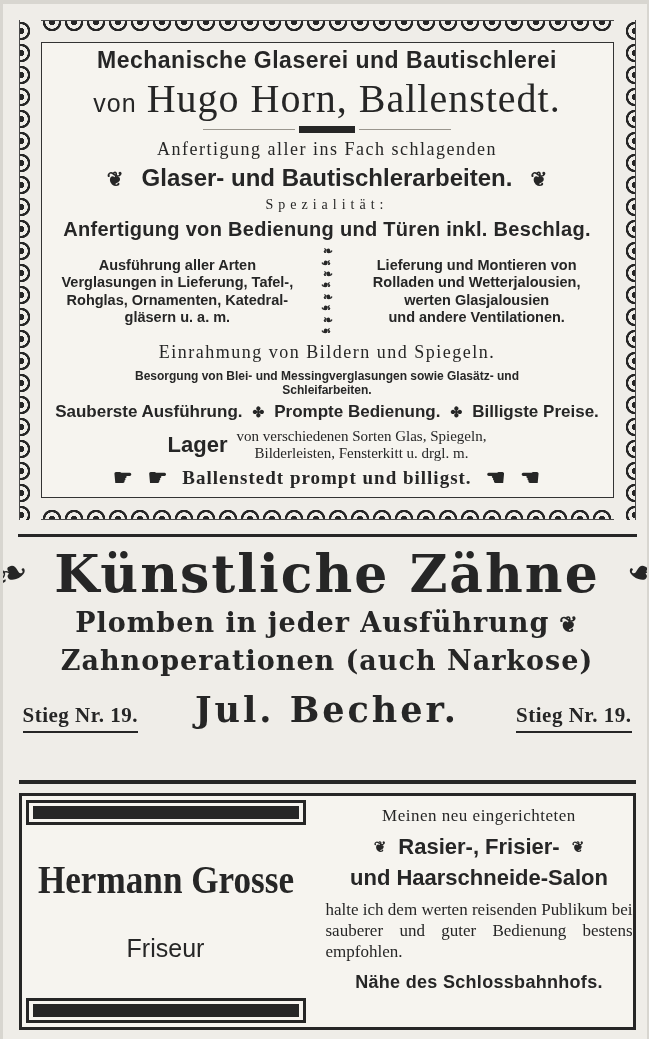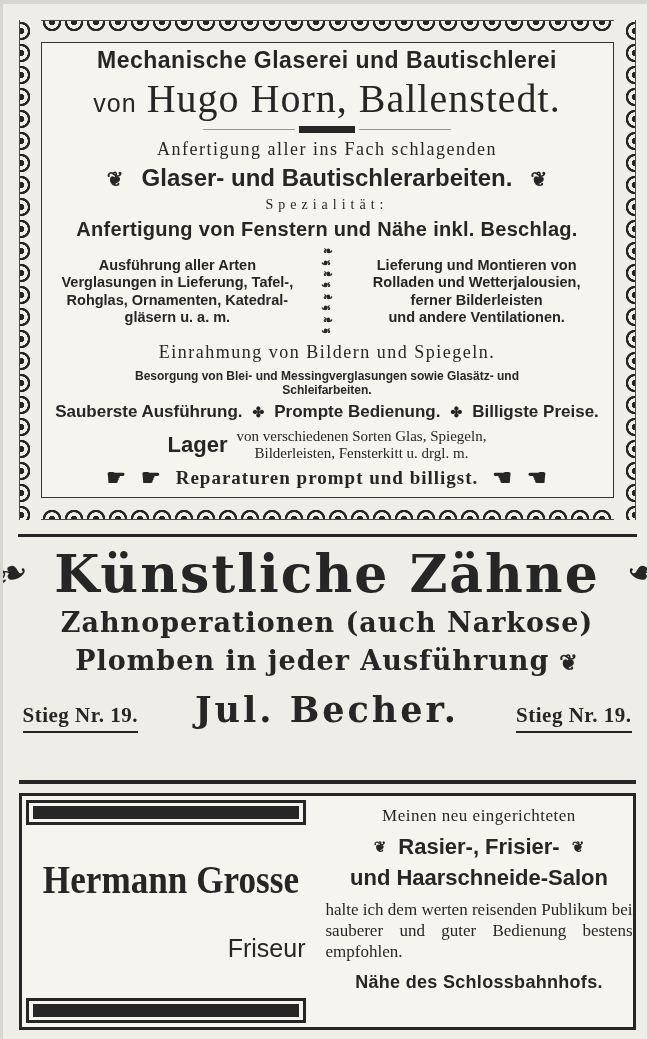--- a/index.html
+++ b/index.html
@@ -78,21 +78,21 @@
   .dentline{font-family:"DejaVu Serif",serif;font-weight:700;font-size:27px;line-height:1.2;letter-spacing:1px;margin-top:5px;}
   .dentline .trefoil{font-size:22px;margin-left:10px;}
   .becherrow{display:flex;align-items:baseline;justify-content:space-between;margin-top:12px;padding:0 5px;}
   .stieg{font-weight:700;font-size:21px;border-bottom:2.5px solid var(--ink);padding-bottom:3px;letter-spacing:.5px;white-space:nowrap;}
   .becher{font-family:"DejaVu Serif",serif;font-weight:700;font-size:35px;letter-spacing:3px;white-space:nowrap;}
 
   
   #ad3{position:absolute;left:16px;top:776px;width:617px;}
   #ad3-box{margin-top:9px;border:3px solid var(--ink);background:var(--ad-paper);height:237px;display:flex;}
   #ad3-left{flex:0 0 288px;display:flex;flex-direction:column;justify-content:space-between;
-    padding:4px;text-align:right;}
+    padding:4px;text-align:center;}
   .barstrip{border:3px solid var(--ink);padding:3px 4px;}
   .blackbar{height:13px;background:var(--ink);}
   .grosse{font-family:"Liberation Serif",serif;font-weight:700;font-size:37px;line-height:1.05;white-space:nowrap;
     display:inline-block;transform:scale(.95,1.1);}
   .friseur{font-family:"Liberation Sans",sans-serif;font-weight:400;font-size:25px;line-height:1.1;}
   .adresse{font-family:"Liberation Sans",sans-serif;font-weight:400;font-size:20px;line-height:1.1;letter-spacing:.5px;}
   #ad3-right{flex:1;padding:10px 0 8px 16px;text-align:center;}
   .intro{font-size:17px;letter-spacing:.5px;line-height:1.2;}
   .salonrow{display:flex;align-items:center;justify-content:center;gap:12px;margin-top:9px;
     font-family:"Liberation Sans",sans-serif;font-weight:700;font-size:22px;line-height:1.1;}
@@ -126,39 +126,39 @@
       <div class="serifline">Anfertigung aller ins Fach schlagenden</div>
 
       <div class="glaserrow">
         <span class="fleuron">❦</span>
         <span>Glaser- und Bautischlerarbeiten.</span>
         <span class="fleuron">❦</span>
       </div>
 
       <div class="spez">Spezialität:</div>
 
-      <div class="fenster">Anfertigung von Fenstern und Nähe inkl. Beschlag.</div>
+      <div class="fenster">Anfertigung von Bedienung und Türen inkl. Beschlag.</div>
 
       <div class="colrow">
         <div class="col">
           <div>Ausführung aller Arten</div>
           <div>Verglasungen in Lieferung, Tafel-,</div>
           <div>Rohglas, Ornamenten, Katedral-</div>
           <div>gläsern u. a. m.</div>
         </div>
         <div class="scrollcol">
           <div class="srow"><span>❧</span><span class="mx">❧</span></div>
           <div class="srow"><span>❧</span><span class="mx">❧</span></div>
           <div class="srow"><span>❧</span><span class="mx">❧</span></div>
           <div class="srow"><span>❧</span><span class="mx">❧</span></div>
         </div>
         <div class="col">
           <div>Lieferung und Montieren von</div>
           <div>Rolladen und Wetterjalousien,</div>
-          <div>ferner Bilderleisten</div>
+          <div>werten Glasjalousien</div>
           <div>und andere Ventilationen.</div>
         </div>
       </div>
 
       <div class="serifline">Einrahmung von Bildern und Spiegeln.</div>
 
       <div class="besorg">
         <div>Besorgung von Blei- und Messingverglasungen sowie Glasätz- und</div>
         <div>Schleifarbeiten.</div>
       </div>
@@ -171,40 +171,40 @@
         <span class="lbl">Lager</span>
         <span class="ltxt">
           <div>von verschiedenen Sorten Glas, Spiegeln,</div>
           <div>Bilderleisten, Fensterkitt u. drgl. m.</div>
         </span>
       </div>
 
       <div class="handsrow">
         <span class="hand">☛</span>
         <span class="hand">☛</span>
-        <span>Reparaturen prompt und billigst.</span>
+        <span>Ballenstedt prompt und billigst.</span>
         <span class="hand">☚</span>
         <span class="hand">☚</span>
       </div>
 
     </div>
   </section>
 
   <section id="ad2">
     <div class="rule3"></div>
 
     <div class="zahnrow">
       <span class="bigleaf orn-l">❧</span>
       <span class="zahntitle">Künstliche Zähne</span>
       <span class="bigleaf orn-r">❧</span>
     </div>
 
+    <div class="dentline"><span>Plomben in jeder Ausführung</span><span class="trefoil">❦</span></div>
+
     <div class="dentline">Zahnoperationen (auch Narkose)</div>
-
-    <div class="dentline"><span>Plomben in jeder Ausführung</span><span class="trefoil">❦</span></div>
 
     <div class="becherrow">
       <span class="stieg">Stieg Nr. 19.</span>
       <span class="becher">Jul. Becher.</span>
       <span class="stieg">Stieg Nr. 19.</span>
     </div>
   </section>
 
   <section id="ad3">
     <div class="rule4"></div>

